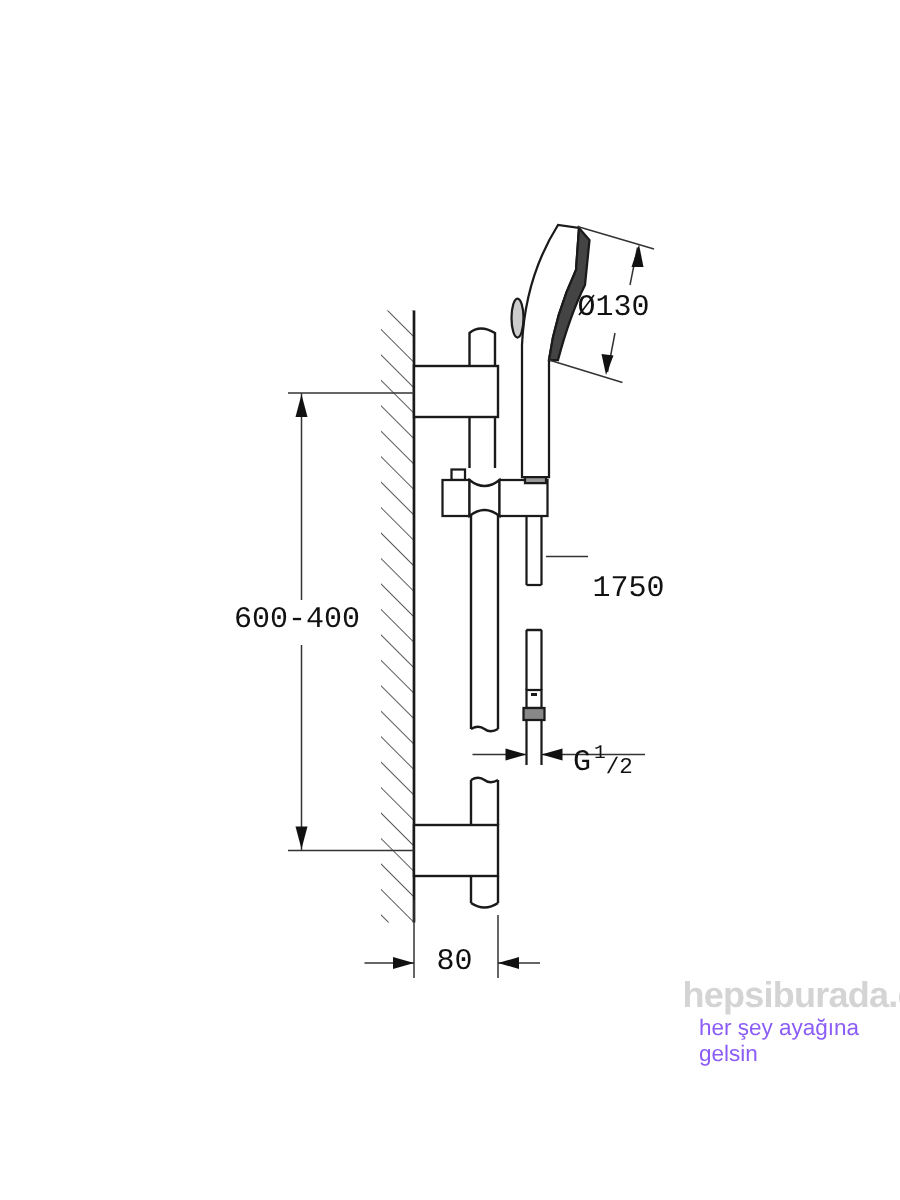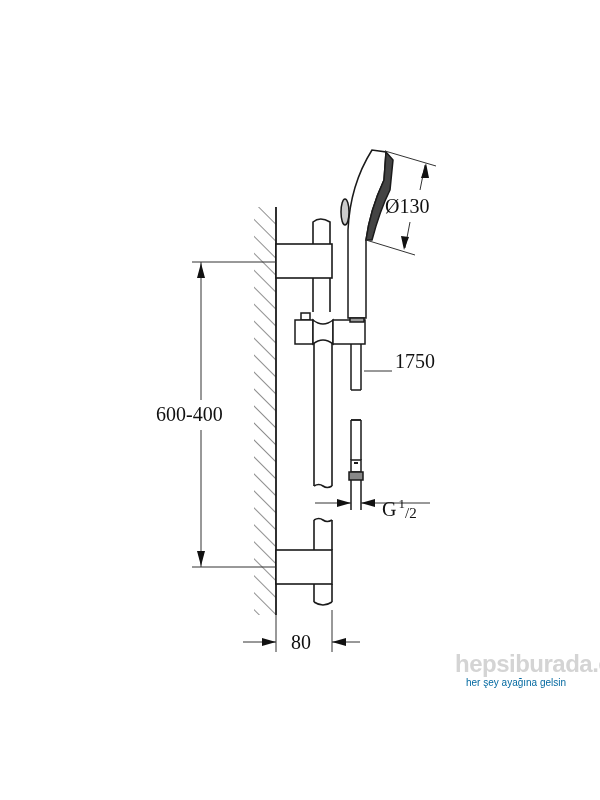--- a/index.html
+++ b/index.html
@@ -1,26 +1,26 @@
 <!DOCTYPE html>
 <html><head>
 <meta charset="utf-8">
 <style>
   html, body { margin: 0; padding: 0; background: #ffffff; }
   body { width: 600px; height: 800px; position: relative; overflow: hidden;
          font-family: "Liberation Sans", sans-serif; }
   svg { position: absolute; left: 0; top: 0; }
-  .dim-label { position: absolute; font-family: Liberation Serif, serif;
+  .dim-label { position: absolute; font-family: Liberation Mono, monospace;
                color: #111; font-size: 20px; line-height: 1; white-space: nowrap; }
   .watermark-main { position: absolute; left: 455px; top: 650px;
                     font-family: "Liberation Sans", sans-serif; font-size: 24px;
                     font-weight: bold; color: #d4d4d4; letter-spacing: -0.5px; }
   .watermark-sub { position: absolute; left: 466px; top: 677px;
-                   font-family: "Liberation Sans", sans-serif; font-size: 10px;
-                   color: #0369a1; }
+                   font-family: "Liberation Sans", sans-serif; font-size: 15px;
+                   color: #8b5cf6; }
   .g-sup { font-size: 13px; position: relative; top: -8px; margin-left: 2px; }
   .g-sub { font-size: 15px; position: relative; top: 2px; }
 </style>
 </head>
 <body>
 
 <svg width="600" height="800" viewBox="0 0 600 800">
   <defs>
     <pattern id="hatch" patternUnits="userSpaceOnUse" width="12" height="12" patternTransform="rotate(-45)">
       <line x1="0" y1="0" x2="0" y2="12" stroke="#222" stroke-width="1"></line>
@@ -118,21 +118,21 @@
 
   <g stroke="#333" stroke-width="1" fill="#111">
     <line x1="315" y1="503" x2="351" y2="503"></line>
     <line x1="361" y1="503" x2="430" y2="503"></line>
     <polygon points="351,503 337,499 337,507" stroke="none"></polygon>
     <polygon points="361,503 375,499 375,507" stroke="none"></polygon>
   </g>
 </svg>
 
 <div class="dim-label" style="left:385px; top:196px;">Ø130</div>
-<div class="dim-label" style="left:395px; top:351px;">1750</div>
+<div class="dim-label" style="left:395px; top:383px;">1750</div>
 <div class="dim-label" style="left:156px; top:404px;">600-400</div>
 <div class="dim-label" style="left:291px; top:632px;">80</div>
 <div class="dim-label" style="left:382px; top:499px;">
   <span>G</span><span class="g-sup">1</span><span class="g-sub">/</span><span class="g-sub">2</span>
 </div>
 
 <div class="watermark-main">hepsiburada.com</div>
 <div class="watermark-sub">her şey ayağına gelsin</div>
 
 </body></html>

